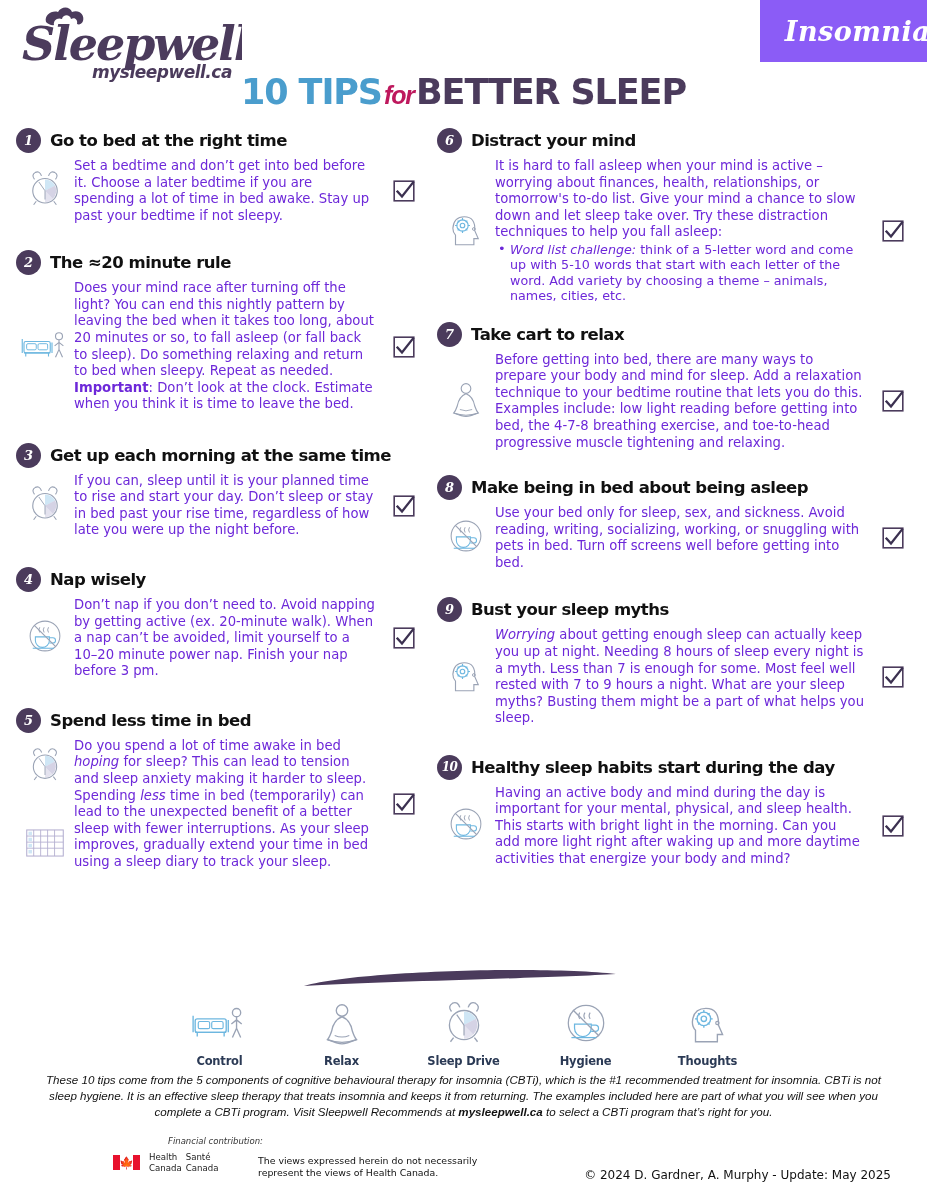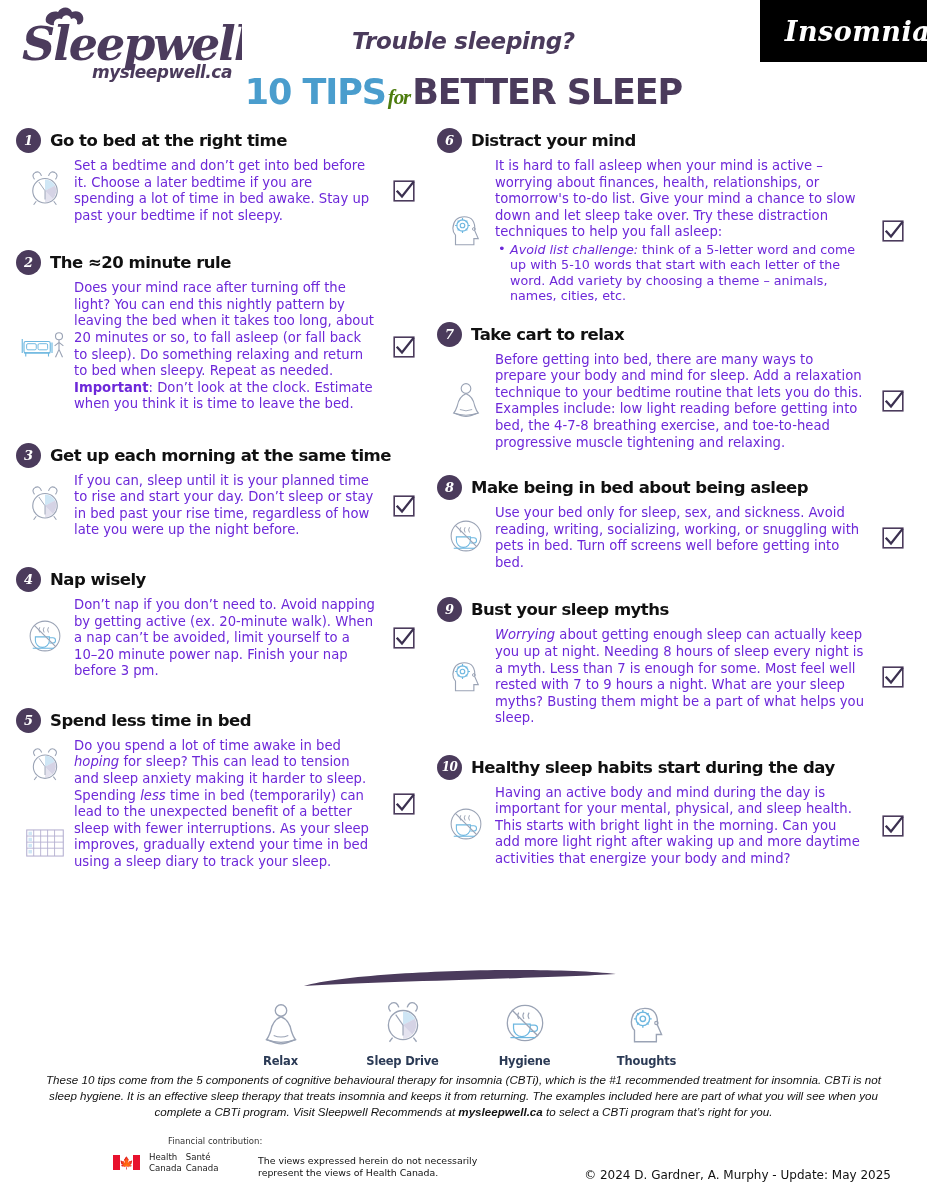--- a/index.html
+++ b/index.html
@@ -27,30 +27,30 @@
   .bigtitle {
     position: absolute; left: 0; right: 0; top: 72px;
     text-align: center;
     font-family: "DejaVu Sans", sans-serif;
     font-weight: bold;
     font-size: 35px; letter-spacing: -1.1px;
     white-space: nowrap;
   }
   .bigtitle .blue { color: #4a9dcd; }
   .bigtitle .forit {
-    font-family: Liberation Serif, serif;
+    font-family: Liberation Sans, sans-serif;
     font-style: italic; font-weight: bold;
-    color: #4d7c0f; font-size: 21px;
+    color: #be185d; font-size: 25px;
     padding: 0 2px;
   }
   .bigtitle .purple { color: #4b3b5c; }
   .ins-banner {
     position: absolute; right: 0; top: 0;
     width: 167px; height: 62px;
-    background: #000000;
+    background: #8b5cf6;
     display: flex; align-items: center; justify-content: center; padding-left: 28px;
   }
   .ins-banner span {
     color: #ffffff;
     font-family: "DejaVu Serif", serif;
     font-style: italic; font-weight: bold;
     font-size: 27px; letter-spacing: 0.5px;
   }
 
   
@@ -129,21 +129,21 @@
     position: absolute; top: 1072px; left: 40px; width: 847px;
     text-align: center;
     font-family: Liberation Sans, sans-serif;
     font-style: italic; font-size: 11.6px;
     line-height: 1.38; color: #111111;
   }
   .blurb b { font-weight: bold; font-style: italic; }
   .fin-label {
     position: absolute; left: 168px; top: 1136px;
     font-family: "DejaVu Sans", sans-serif;
-    font-size: 8.5px; color: #333333;
+    font-style: italic; font-size: 8.5px; color: #333333;
   }
   .hc-row { position: absolute; left: 113px; top: 1152px; display: flex; align-items: center; gap: 9px; }
   .flag { width: 27px; height: 15px; position: relative; background: #ffffff; }
   .flag .bar { position: absolute; top: 0; width: 7px; height: 15px; background: #e8112d; }
   .flag .bar.l { left: 0; } .flag .bar.r { right: 0; }
   .flag .leaf {
     position: absolute; left: 50%; top: 50%; transform: translate(-50%,-50%);
     color: #e8112d; font-size: 12px; line-height: 1;
   }
   .hc-text {
@@ -172,21 +172,20 @@
     <div class="logo-wrap">
       <svg class="logo-svg" width="230" height="76" viewBox="0 0 230 76" aria-hidden="true">
         <g fill="#4b3b5c">
           <path d="M34 16c-2-7 6-12 12-10 3-6 12-6 14 0 7-3 13 3 11 9-1 3-4 4-6 3 1-4-2-7-6-5-1-5-8-5-9 0-5-2-9 2-8 6-2 1-6-1-8-3z"></path>
           <text x="10" y="54" font-family="DejaVu Serif, serif" font-size="46" font-style="italic" font-weight="bold" letter-spacing="-2">Sleepwell</text>
           <text x="80" y="72" font-family="DejaVu Sans, sans-serif" font-size="17" font-style="italic" font-weight="bold" letter-spacing="-0.5">mysleepwell.ca</text>
         </g>
       </svg>
     </div>
 
-    <div class="trouble">Trouble sleeping?</div>
 
     <div class="bigtitle">
       <span class="blue">10 TIPS</span><span class="forit">for</span><span class="purple">BETTER SLEEP</span>
     </div>
 
     <div class="ins-banner">
       <span>Insomnia</span>
     </div>
   </div>
 
@@ -354,21 +353,21 @@
         <circle cx="20" cy="20" r="6.5" fill="none" stroke="#6db7e0" stroke-width="1.3"></circle>
         <circle cx="20" cy="20" r="2.6" fill="none" stroke="#6db7e0" stroke-width="1.3"></circle>
         <g stroke="#6db7e0" stroke-width="1.3">
           <path d="M20 11.5 v2.5 M20 26 v2.5 M11.5 20 h2.5 M26 20 h2.5"></path>
           <path d="M14.5 14.5 l1.8 1.8 M23.7 23.7 l1.8 1.8 M25.5 14.5 l-1.8 1.8 M16.3 23.7 l-1.8 1.8"></path>
         </g>
         <circle cx="33" cy="24" r="1.6" fill="none" stroke="#9aa3b5" stroke-width="1.1"></circle>
       </svg></span>
        </div>
        <div class="text-cell">It is hard to fall asleep when your mind is active – worrying about finances, health, relationships, or tomorrow's to-do list. Give your mind a chance to slow down and let sleep take over. Try these distraction techniques to help you fall asleep:<ul>
-                <li><i>Avoid list challenge:</i> think of a 5-letter word and come up with 5-10 words that start with each letter of the word. Add variety by choosing a theme – animals, names, cities, etc.</li>
+                <li><i>Word list challenge:</i> think of a 5-letter word and come up with 5-10 words that start with each letter of the word. Add variety by choosing a theme – animals, names, cities, etc.</li>
               </ul></div>
        <div class="check-cell">
               <svg class="chk" width="22" height="22" viewBox="0 0 22 22" aria-hidden="true">
     <rect x="1.2" y="1.2" width="19.6" height="19.6" fill="#ffffff" stroke="#4b3b5c" stroke-width="1.6"></rect>
     <path d="M4.5 11.5 L9 16.5 L20 2.5" fill="none" stroke="#3b3050" stroke-width="2.3" stroke-linecap="square"></path>
   </svg>
             </div>
      </div>
         </div>
         <div class="tip" style="margin-top: 18px;">
@@ -474,20 +473,34 @@
       </div>
   </div>
 
   <div class="swoosh">
     <svg width="320" height="22" viewBox="0 0 320 22" aria-hidden="true">
       <path d="M4 18 C60 2, 250 -2, 316 6 C250 10, 70 14, 4 18 Z" fill="#4b3b5c"></path>
     </svg>
   </div>
 
   <div class="components" id="components">
+      <div class="comp">
+        <div class="comp-ico">
+          <svg width="60" height="50" viewBox="0 0 58 48" aria-hidden="true">
+        <rect x="5" y="20" width="30" height="13" rx="2" fill="none" stroke="#6db7e0" stroke-width="1.3"></rect>
+        <rect x="8" y="22.5" width="11" height="7" rx="1.5" fill="none" stroke="#6db7e0" stroke-width="1.1"></rect>
+        <rect x="21" y="22.5" width="11" height="7" rx="1.5" fill="none" stroke="#6db7e0" stroke-width="1.1"></rect>
+        <path d="M3 17 v16 M37 21 v12 M5 33 h30" stroke="#6db7e0" stroke-width="1.3" fill="none"></path>
+        <path d="M7 33 v4 M33 33 v4" stroke="#6db7e0" stroke-width="1.3" fill="none"></path>
+        <circle cx="45" cy="14" r="4" fill="none" stroke="#9aa3b5" stroke-width="1.3"></circle>
+        <path d="M45 18 v11 M45 21 l-5 4 M45 21 l5 4 M45 29 l-4 9 M45 29 l4 9" stroke="#9aa3b5" stroke-width="1.3" fill="none"></path>
+      </svg>
+        </div>
+     <div class="comp-label">Control</div>
+      </div>
       <div class="comp">
         <div class="comp-ico">
           <svg width="50" height="50" viewBox="0 0 48 48" aria-hidden="true">
         <circle cx="24" cy="12" r="5.5" fill="none" stroke="#9aa3b5" stroke-width="1.3"></circle>
         <path d="M24 18 q-8 3 -10 14 q-2 6 -4 8 q10 4 14 4 q4 0 14 -4 q-2 -2 -4 -8 q-2 -11 -10 -14 z" fill="none" stroke="#9aa3b5" stroke-width="1.3"></path>
         <path d="M10 40 q14 5 28 0" fill="none" stroke="#9aa3b5" stroke-width="1.2"></path>
         <path d="M17 36 q7 3 14 0" fill="none" stroke="#9aa3b5" stroke-width="1"></path>
       </svg>
         </div>
      <div class="comp-label">Relax</div>

